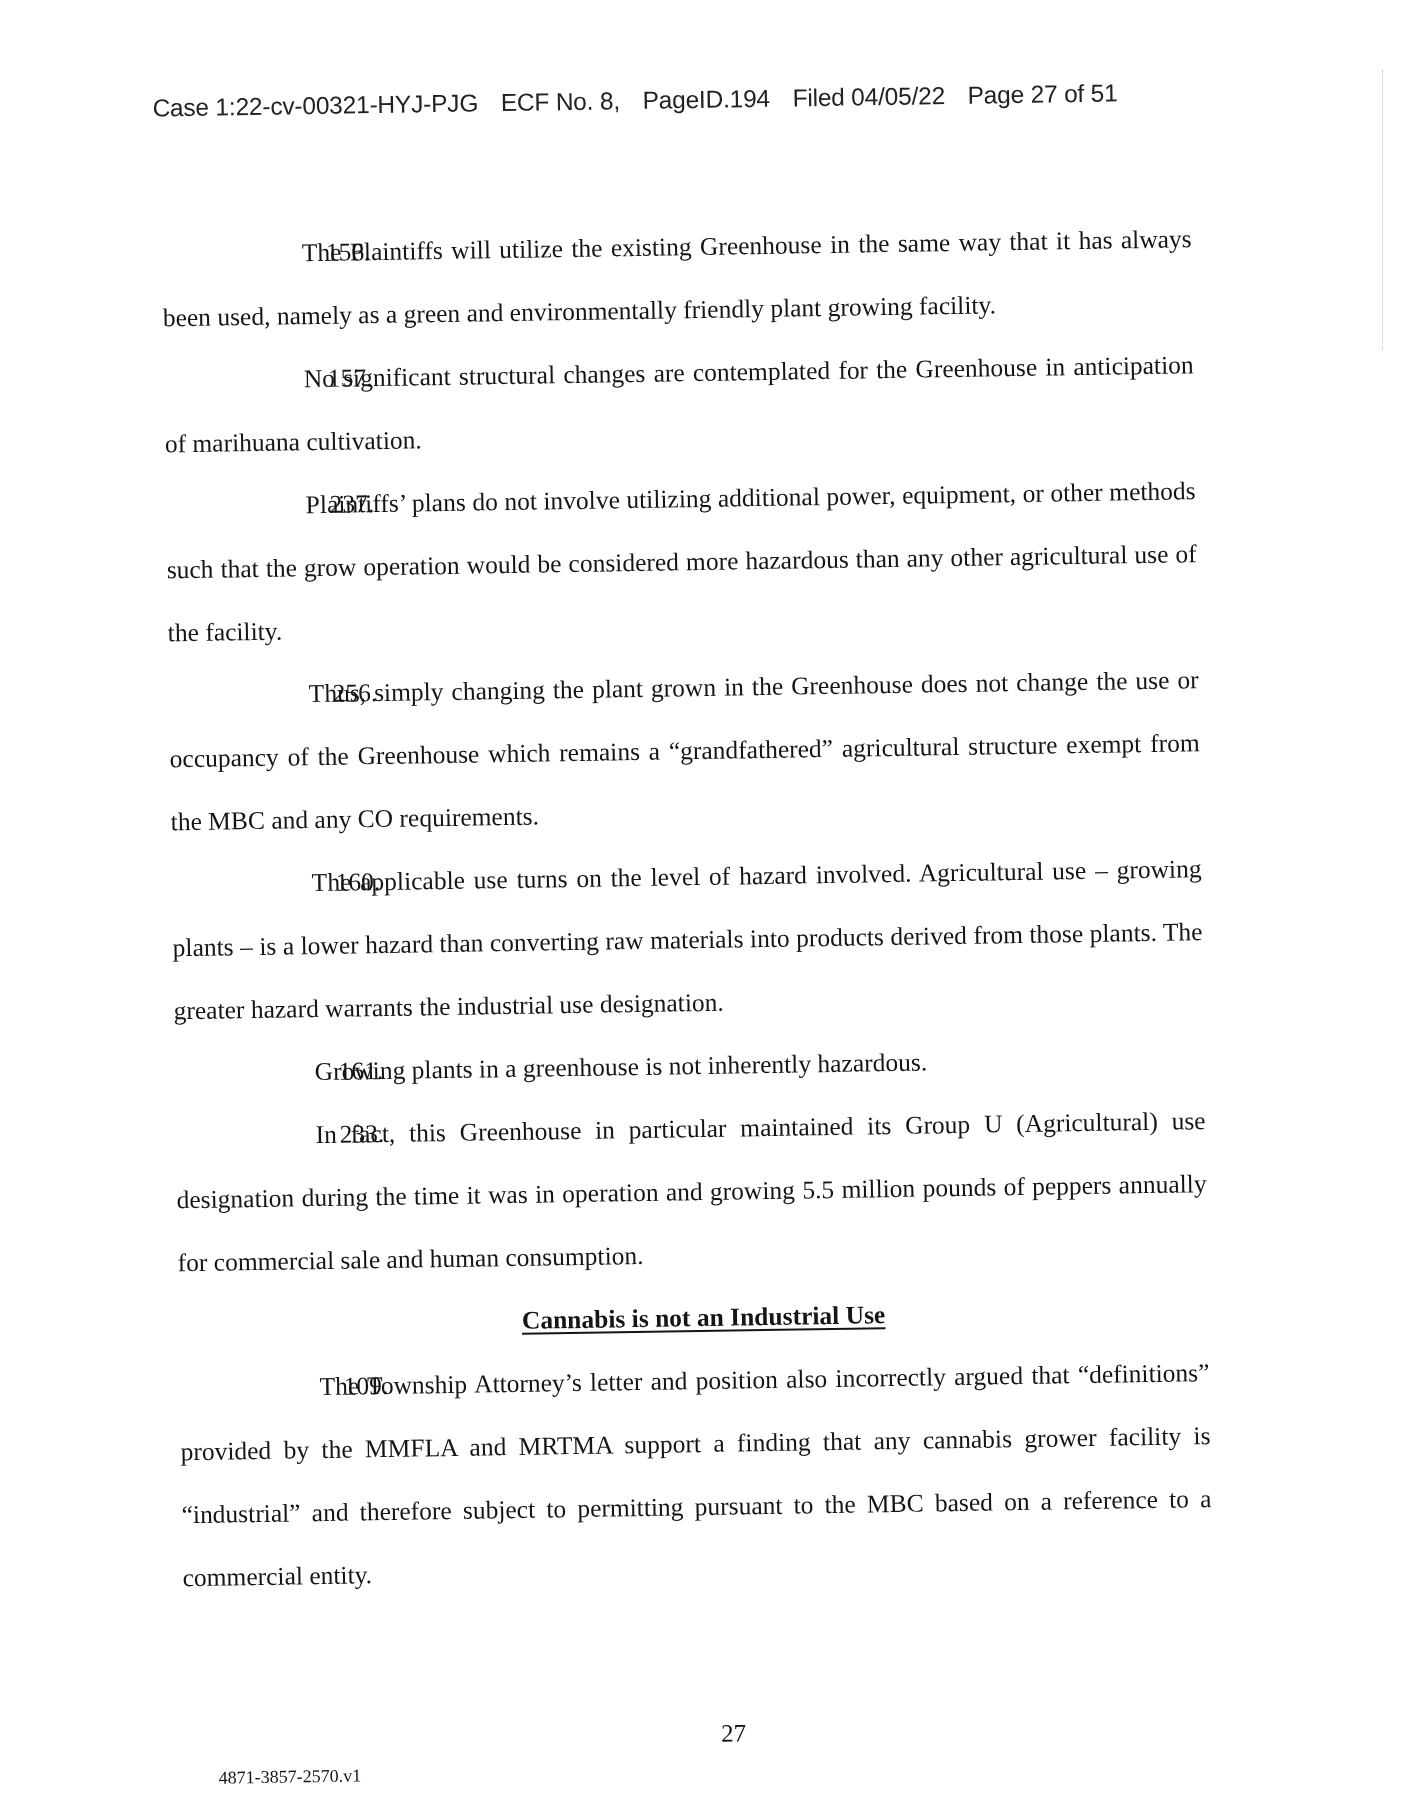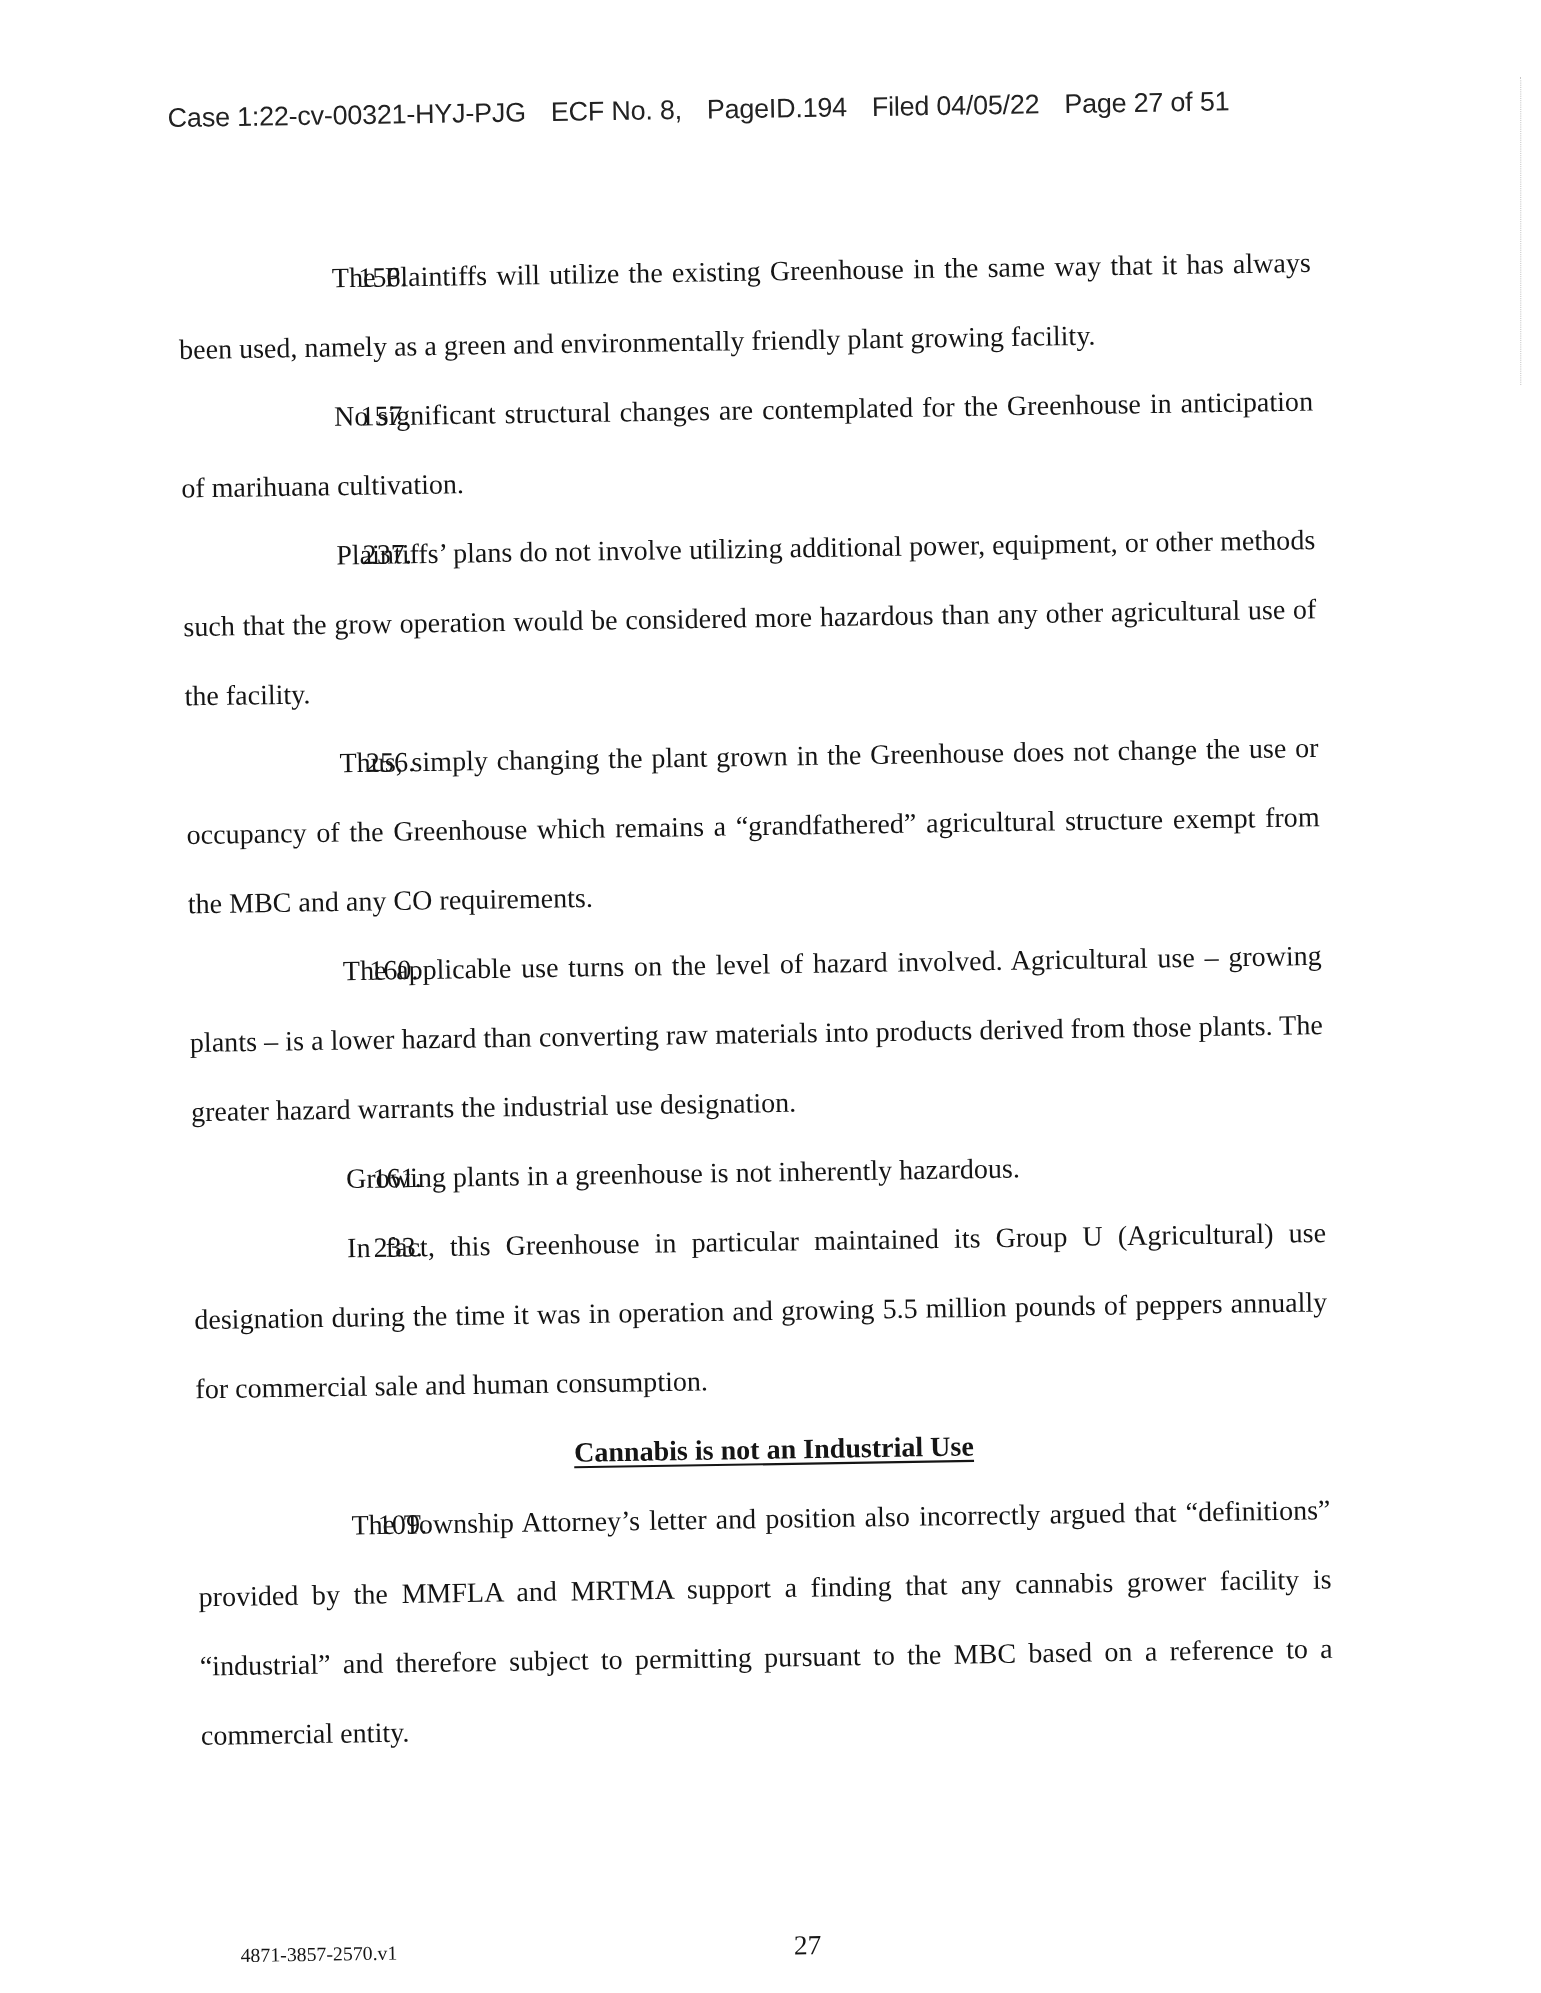--- a/index.html
+++ b/index.html
@@ -62,21 +62,20 @@
       text-underline-offset: 4px;
       padding-left: 20px;
     }
     .page-number {
       position: absolute;
       left: 708px;
       top: 1720px;
       font-family: "Liberation Serif", serif;
       font-size: 25px;
       color: #151515;
-      margin-top: 36px;
     }
     .doc-id {
       position: absolute;
       left: 205px;
       top: 1760px;
       font-family: "Liberation Serif", serif;
       font-size: 18px;
       color: #151515;
     }
     .scan-edge {

